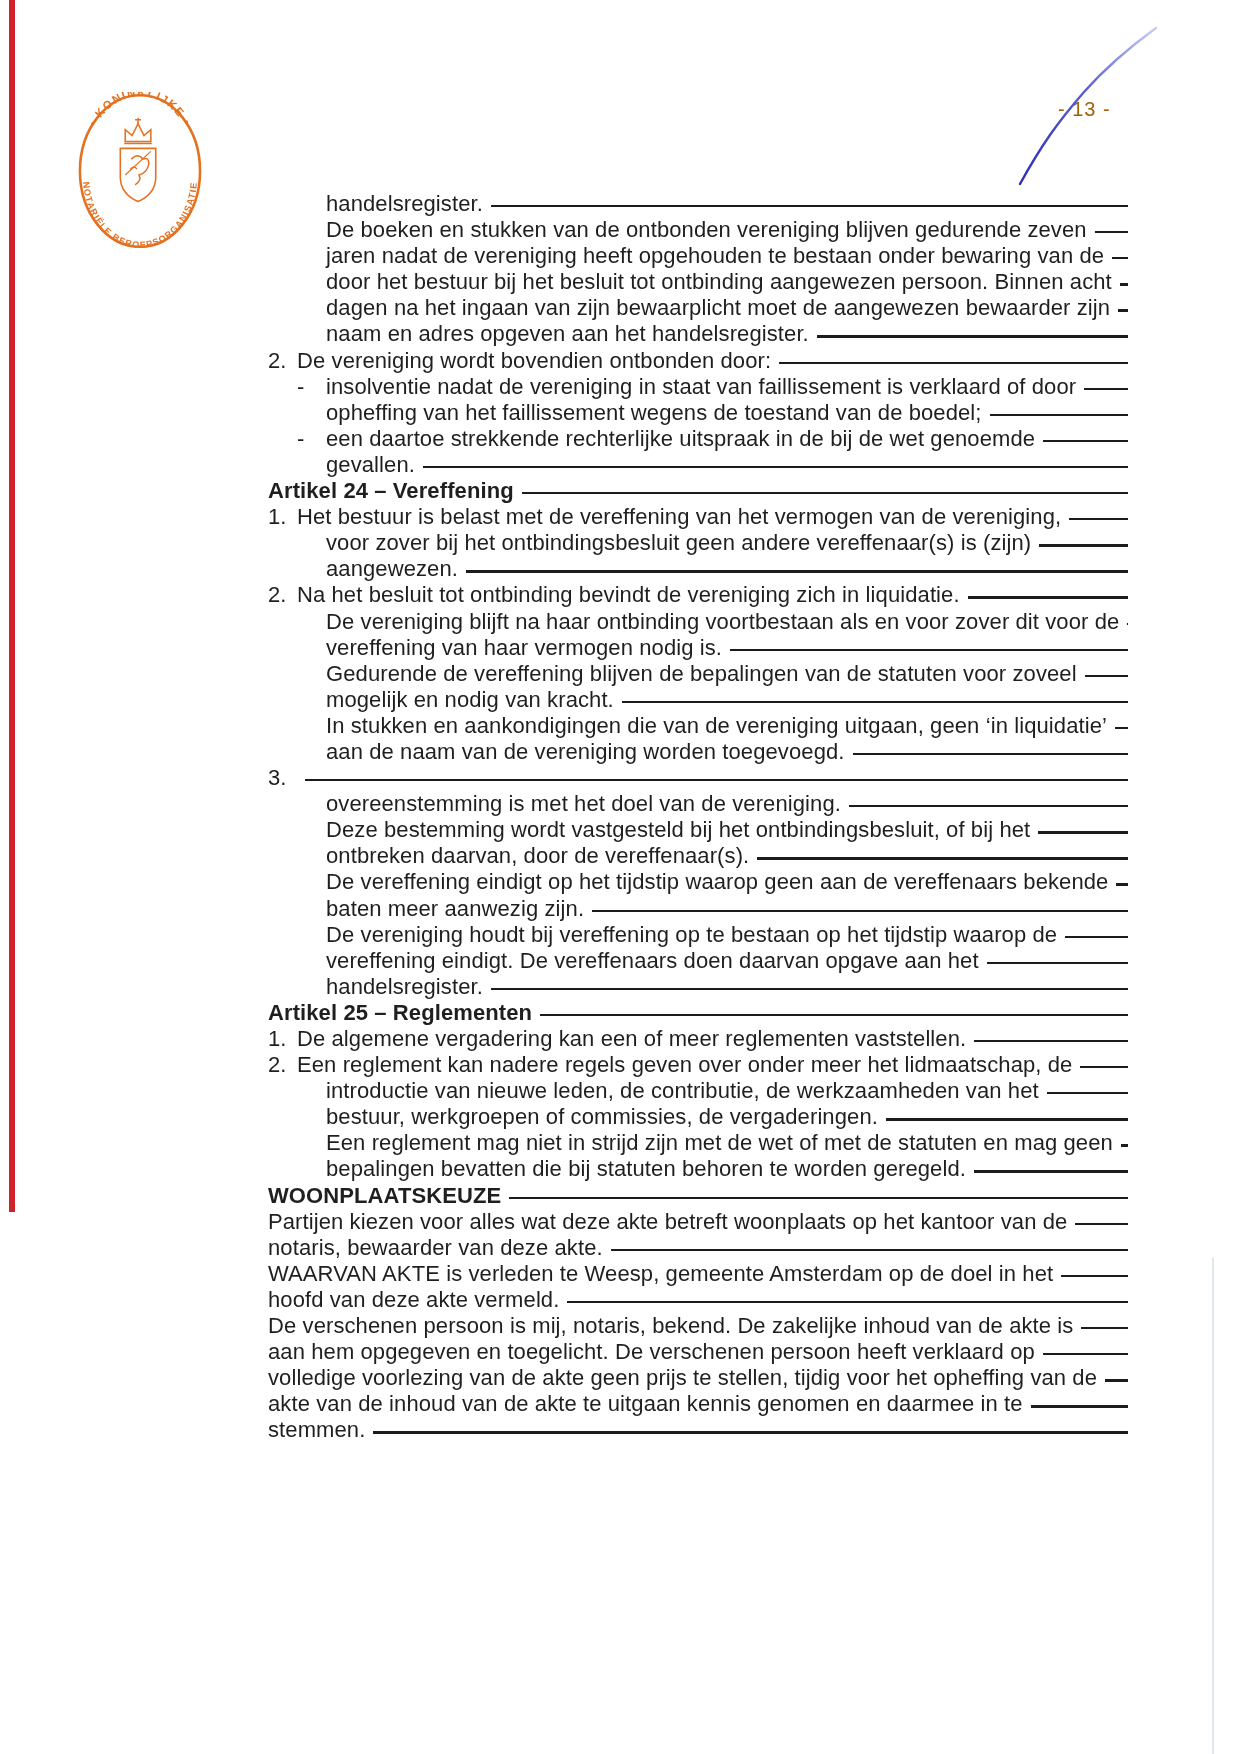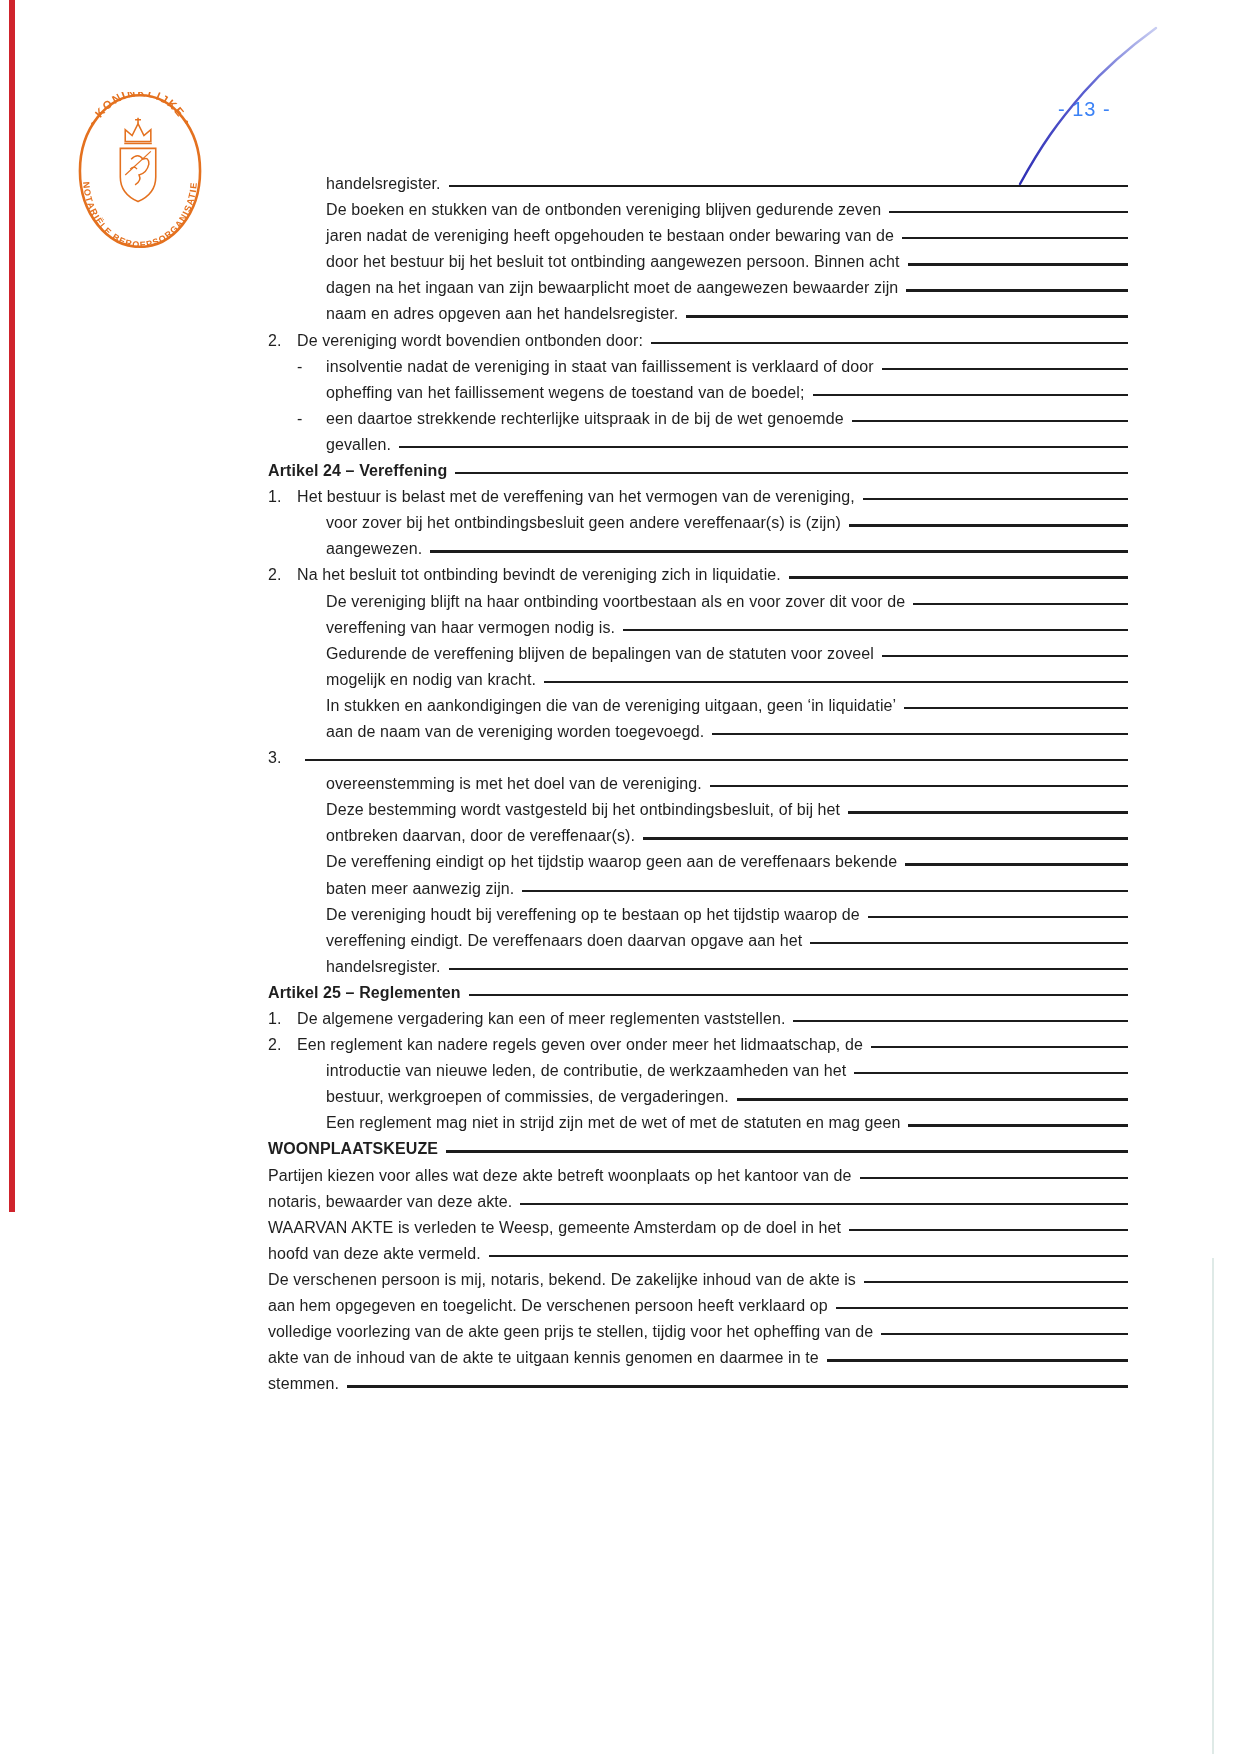--- a/index.html
+++ b/index.html
@@ -5,24 +5,24 @@
   html,body{margin:0;padding:0;background:#ffffff;}
   .page{position:relative;width:1240px;height:1754px;background:#ffffff;overflow:hidden;
         font-family:"Liberation Sans","DejaVu Sans",sans-serif;color:#1f1f1f;}
   
   .margin-rule{position:absolute;left:9px;top:0;width:6px;height:1212px;background:#cf232c;}
   
   .scan-line{position:absolute;left:1212px;top:1258px;width:2px;height:496px;background:#d9e6e3;opacity:.85;}
   
   .seal{position:absolute;left:76px;top:92px;width:128px;height:160px;}
   
-  .pageno{position:absolute;left:1058px;top:98px;font-size:20px;letter-spacing:1px;color:#3b82f6;}
+  .pageno{position:absolute;left:1058px;top:98px;font-size:20px;letter-spacing:1px;color:#a16207;}
   .paraph{position:absolute;left:996px;top:18px;width:180px;height:180px;}
   
-  .doc{position:absolute;left:268px;top:171px;width:860px;font-size:16px;line-height:26.1px;letter-spacing:.1px;}
+  .doc{position:absolute;left:268px;top:191px;width:860px;font-size:22px;line-height:26.1px;letter-spacing:.1px;}
   .line{display:flex;align-items:flex-start;height:26.1px;white-space:nowrap;}
   .ncol{flex:none;width:29px;}
   .t{flex:none;}
   .fill{flex:1 1 0;min-width:0;height:2.3px;background:#1c1c1c;margin:14px 0 0 8px;}
   .m-body{padding-left:29px;}
   .m-dash{padding-left:29px;}
   .m-dashbody{padding-left:58px;}
   .m-head .t{font-weight:700;}
 </style>
 </head>
@@ -249,20 +249,25 @@
       <div class="line m-body">
     <span class="ncol"></span>
     <span class="t">bestuur, werkgroepen of commissies, de vergaderingen.</span>
     <span class="fill"></span>
   </div>
       <div class="line m-body">
     <span class="ncol"></span>
     <span class="t">Een reglement mag niet in strijd zijn met de wet of met de statuten en mag geen</span>
     <span class="fill"></span>
   </div>
+      <div class="line m-body">
+    <span class="ncol"></span>
+    <span class="t">bepalingen bevatten die bij statuten behoren te worden geregeld.</span>
+    <span class="fill"></span>
+  </div>
       <div class="line m-head">
 
     <span class="t">WOONPLAATSKEUZE</span>
     <span class="fill"></span>
   </div>
       <div class="line m-margin">
 
     <span class="t">Partijen kiezen voor alles wat deze akte betreft woonplaats op het kantoor van de</span>
     <span class="fill"></span>
   </div>

